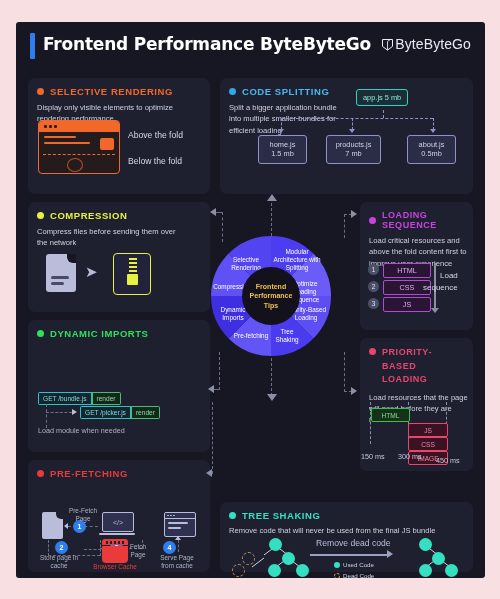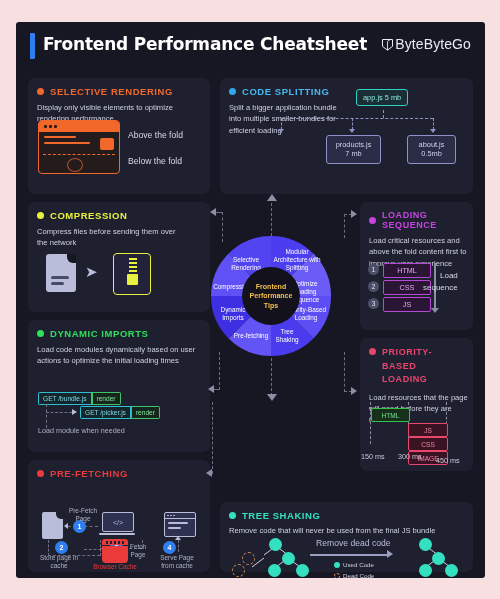--- a/index.html
+++ b/index.html
@@ -115,21 +115,21 @@
   .cdash{position:absolute;}
   .tri{position:absolute;width:0;height:0;}
 </style>
 </head>
 <body>
 
 <div class="poster">
 
   <div class="hdr">
     <div class="hdr-bar"></div>
-    <div class="hdr-title">Frontend Performance Cheatsheet</div>
+    <div class="hdr-title">Frontend Performance ByteByteGo</div>
     <div class="logo">
       <svg width="15" height="15" viewBox="0 0 24 24">
         <path d="M4 4 H20 V15 L12 21 L4 15 Z" fill="none" stroke="#e9eaf2" stroke-width="1.6"></path>
         <path d="M12 7 V21" fill="none" stroke="#e9eaf2" stroke-width="1.4"></path>
         <path d="M12 7 L16.5 4" fill="none" stroke="#e9eaf2" stroke-width="1.4"></path>
       </svg>
       <span class="logo-txt">ByteByteGo</span>
     </div>
   </div>
 
@@ -170,20 +170,24 @@
 
     <div class="cdash" style="left:163px;top:32px;height:8px;border-left:1px dashed #8d93c8;"></div>
     <div class="cdash" style="left:61px;top:40px;width:152px;border-top:1px dashed #8d93c8;"></div>
     <div class="cdash" style="left:61px;top:40px;height:12px;border-left:1px dashed #8d93c8;"></div>
     <div class="cdash" style="left:132px;top:40px;height:12px;border-left:1px dashed #8d93c8;"></div>
     <div class="cdash" style="left:213px;top:40px;height:12px;border-left:1px dashed #8d93c8;"></div>
     <div class="tri" style="left:58px;top:51px;border-left:3px solid transparent;border-right:3px solid transparent;border-top:4px solid #8d93c8;"></div>
     <div class="tri" style="left:129px;top:51px;border-left:3px solid transparent;border-right:3px solid transparent;border-top:4px solid #8d93c8;"></div>
     <div class="tri" style="left:210px;top:51px;border-left:3px solid transparent;border-right:3px solid transparent;border-top:4px solid #8d93c8;"></div>
 
+    <div class="box box-child" style="left:38px;top:57px;">
+      <span>home.js</span>
+      <span>1.5 mb</span>
+    </div>
     <div class="box box-child" style="left:106px;top:57px;width:53px;">
       <span>products.js</span>
       <span>7 mb</span>
     </div>
     <div class="box box-child" style="left:187px;top:57px;">
       <span>about.js</span>
       <span>0.5mb</span>
     </div>
   </div>
 
@@ -233,21 +237,20 @@
     <div class="seqlbl" style="left:80px;top:68px">Load</div>
     <div class="seqlbl" style="left:63px;top:80px">sequence</div>
   </div>
 
   <div class="card" id="c-dyn">
     <div class="pad">
       <div class="ct">
         <span class="dot" style="background:#2ee05a"></span>
         <span style="color:#2ee05a">DYNAMIC IMPORTS</span>
       </div>
-      <div class="cd" style="margin-top:5px;width:160px">Load code modules dynamically based on user actions to optimize the initial loading times</div>
     </div>
 
     <div class="tag" style="left:10px;top:72px">
       <span class="get">GET /bundle.js</span>
       <span class="rnd">render</span>
     </div>
 
     <div class="dashline" style="left:18px;top:92px;width:26px;"></div>
     <div class="dashlinev" style="left:18px;top:84px;height:24px;"></div>
     <div class="tri" style="left:44px;top:89px;border-top:3.5px solid transparent;border-bottom:3.5px solid transparent;border-left:5px solid #b9bdd9;"></div>

